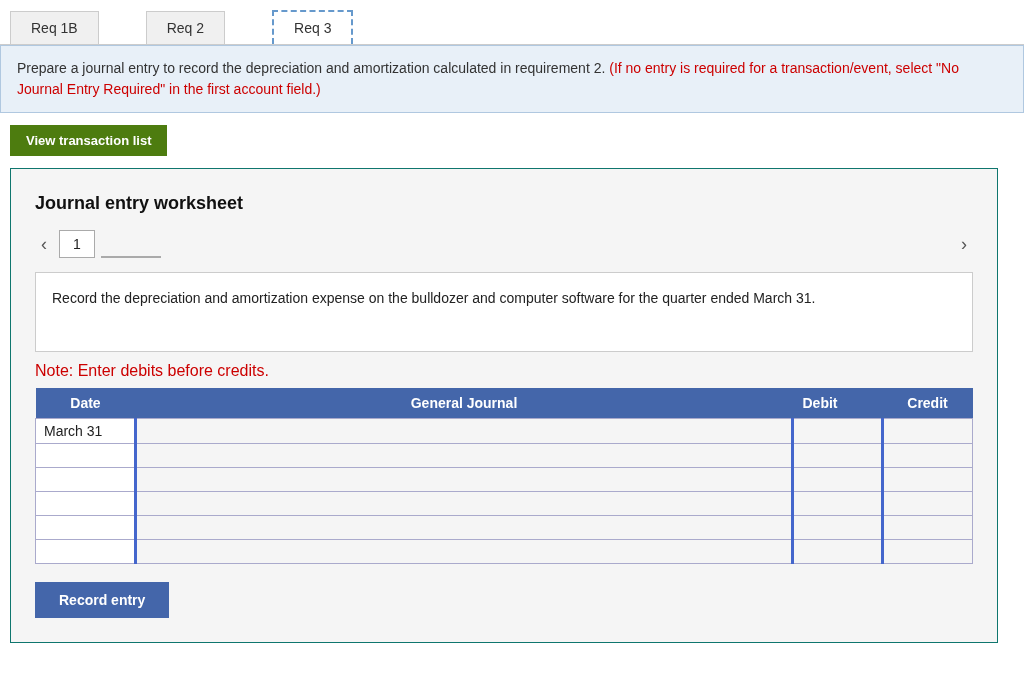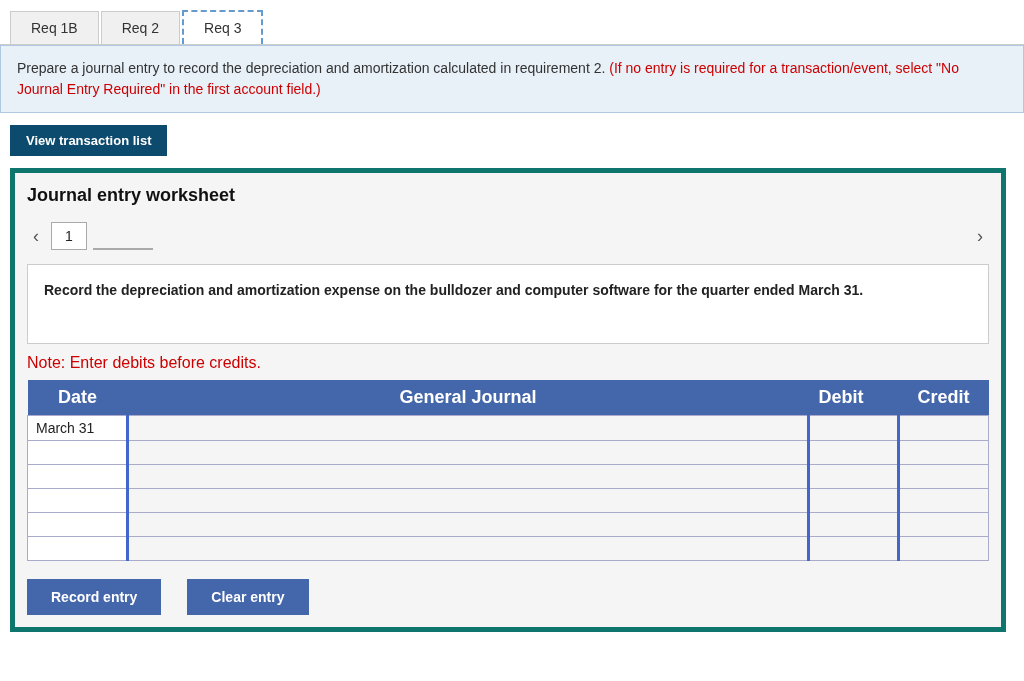--- a/index.html
+++ b/index.html
@@ -10,20 +10,21 @@
       color: #222;
     }
 
     
     .tabs {
       display: flex;
       align-items: flex-end;
       padding: 10px 10px 0 10px;
       background: #fff;
       border-bottom: 1px solid #ccc;
+      gap: 45px;
     }
     .tab {
       padding: 8px 20px;
       border: 1px solid #ccc;
       border-bottom: none;
       background: #f0f0f0;
       cursor: pointer;
       margin-right: 2px;
       font-size: 14px;
       color: #333;
@@ -49,34 +50,34 @@
     }
     .info-box .red-text {
       color: #cc0000;
     }
 
     
     .view-transaction-btn {
       display: inline-block;
       margin: 12px 10px;
       padding: 8px 16px;
-      background: #0c4a6e;
+      background: #4d7c0f;
       color: #fff;
       border: none;
       cursor: pointer;
       font-size: 13px;
       font-weight: bold;
     }
 
     
     .worksheet-card {
-      margin: 0 18px 20px 10px;
-      border: 5px solid #0f766e;
+      margin: 0 26px 20px 10px;
+      border: 1px solid #0f766e;
       background: #f5f5f5;
-      padding: 12px;
+      padding: 24px;
     }
 
     .worksheet-title {
       font-size: 18px;
       font-weight: bold;
       margin-bottom: 16px;
       color: #111;
     }
 
     
@@ -118,21 +119,20 @@
     
     .description-box {
       border: 1px solid #ccc;
       background: #fff;
       padding: 14px 16px;
       margin-bottom: 10px;
       min-height: 80px;
       font-size: 14px;
       line-height: 1.6;
       color: #222;
-      font-weight: bold;
     }
 
     
     .note-text {
       color: #cc0000;
       font-size: 16px;
       margin-bottom: 8px;
     }
 
     
@@ -140,21 +140,21 @@
       width: 100%;
       border-collapse: collapse;
       margin-bottom: 18px;
     }
     .journal-table th {
       background: #4466aa;
       color: #fff;
       padding: 7px 10px;
       text-align: center;
       border: 1px solid #3355990;
-      font-size: 18px;
+      font-size: 14px;
     }
     .journal-table th.date-col { width: 100px; text-align: center; }
     .journal-table th.journal-col { text-align: center; }
     .journal-table th.debit-col { width: 90px; text-align: left; }
     .journal-table th.credit-col { width: 90px; text-align: center; }
 
     .journal-table td {
       border: 1px solid #aaaacc;
       padding: 0;
       height: 16px;
@@ -185,21 +185,21 @@
     .journal-table tbody tr td:nth-child(3) {
       border-left: 3px solid #4466cc;
     }
     .journal-table tbody tr td:nth-child(4) {
       border-left: 3px solid #4466cc;
     }
 
     
     .buttons-row {
       display: flex;
-      gap: 26px;
+      gap: 18px;
       align-items: center;
     }
     .btn-blue {
       padding: 10px 24px;
       background: #4466aa;
       color: #fff;
       border: none;
       cursor: pointer;
       font-size: 14px;
       font-weight: bold;
@@ -293,20 +293,19 @@
         <td class="date-cell"></td>
         <td class="input-cell"><input type="text" style=""></td>
         <td class="input-cell"><input type="text" style=""></td>
         <td class="input-cell"><input type="text" style=""></td>
       </tr>
     </tbody>
   </table>
 
   <div class="buttons-row">
     <button class="btn-blue">Record entry</button>
-    <button class="btn-blue">Clear entry</button>
     <div class="btn-spacer"></div>
   </div>
 
 </div>
 
 
 
 
 </body></html>

